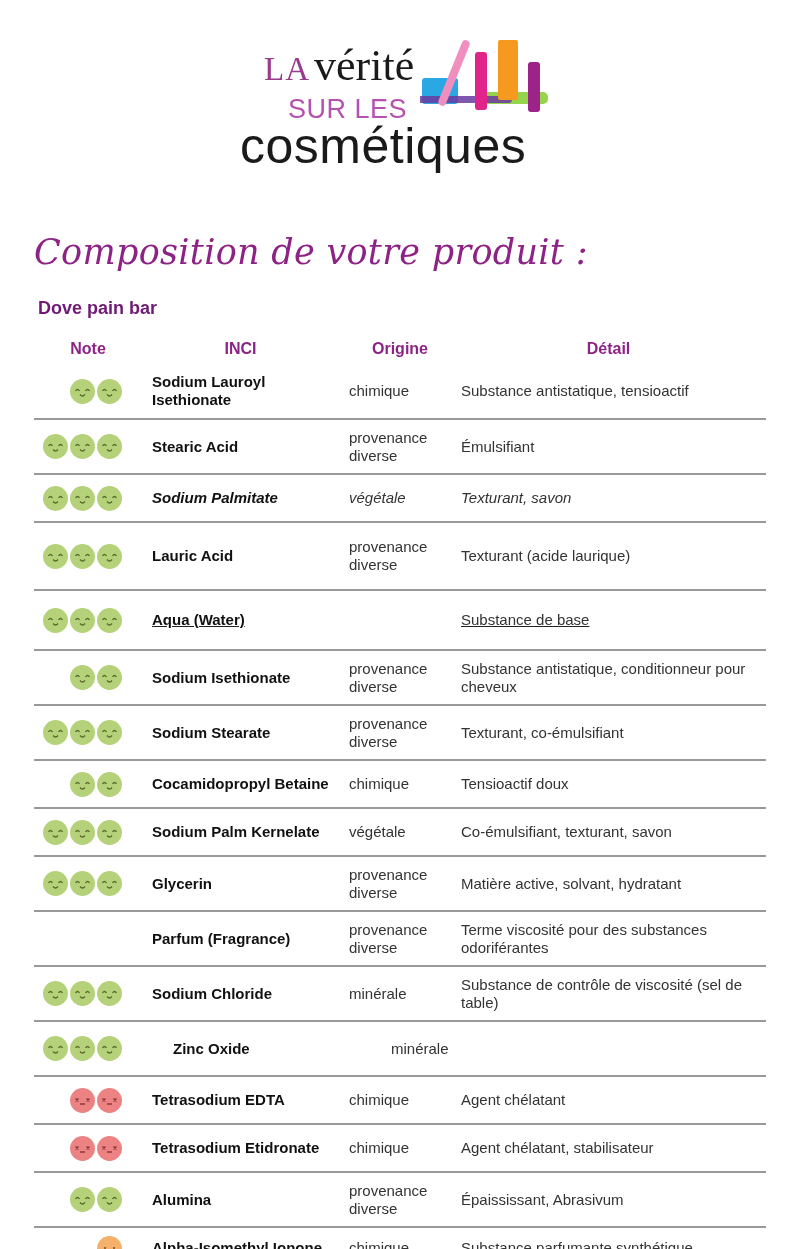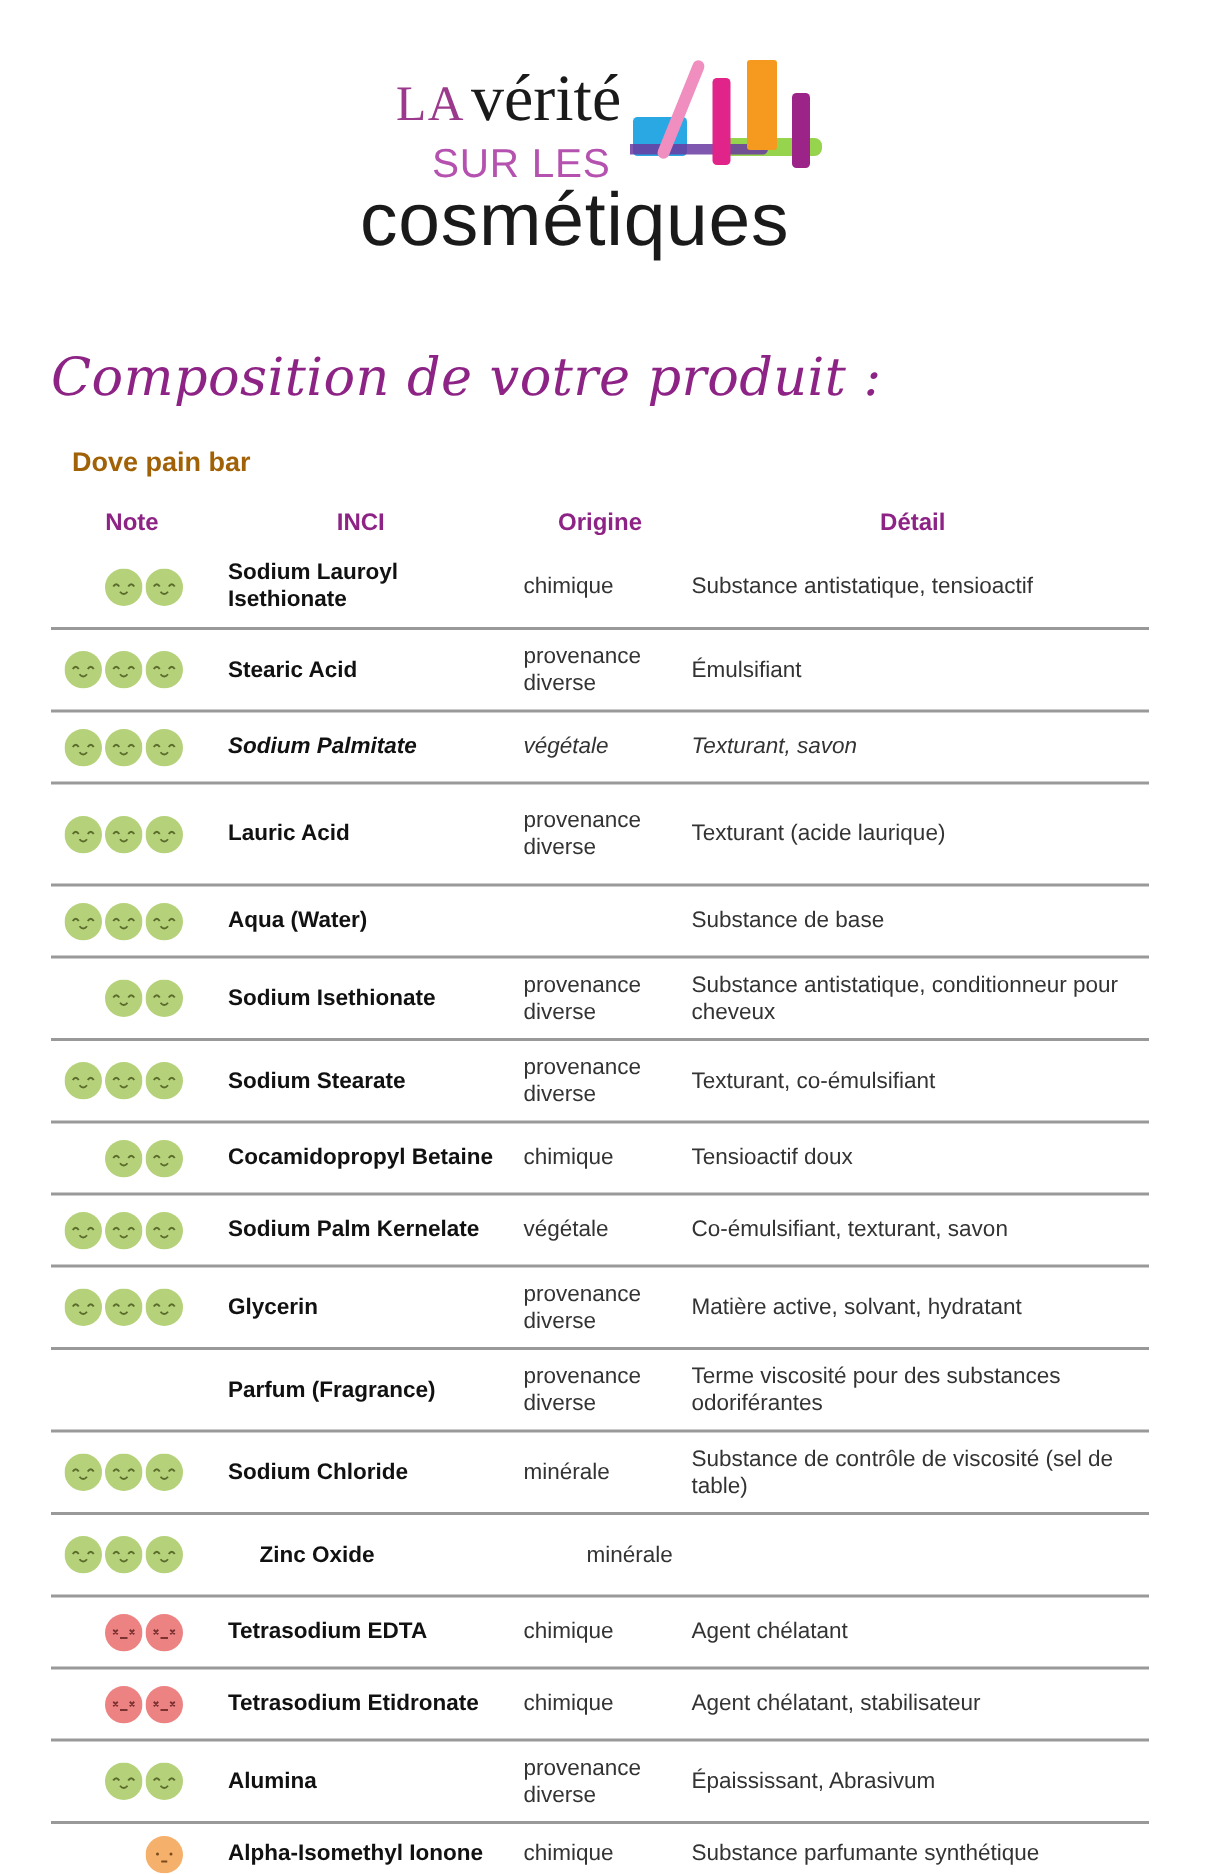--- a/index.html
+++ b/index.html
@@ -10,21 +10,21 @@
     .logo { position: absolute; left: 240px; top: 30px; width: 330px; height: 150px; }
     .logo .line1 { position: absolute; left: 24px; top: 14px; font-size: 40px; line-height: 44px; white-space: nowrap; font-family: Liberation Serif, serif; }
     .logo .la { color: #9b3a8d; font-size: 33px; letter-spacing: 1px; font-weight: 300; }
     .logo .verite { color: #1a1a1a; font-size: 44px; font-weight: 300; margin-left: 4px; }
     .logo .line2 { position: absolute; left: 16px; top: 62px; color: #b552b0; font-size: 27px; line-height: 34px; letter-spacing: 0.5px; margin-left: 32px; }
     .logo .line3 { position: absolute; left: 0px; top: 88px; color: #1a1a1a; font-size: 50px; line-height: 56px; font-weight: 300; letter-spacing: 0.5px; }
     .logo-art { position: absolute; left: 180px; top: 0px; width: 140px; height: 90px; }
 
     
     .page-title { position: absolute; left: 34px; top: 228px; font-family: "DejaVu Serif", serif; font-style: italic; color: #8e2386; font-size: 35px; line-height: 48px; letter-spacing: 0.3px; }
-    .product-name { position: absolute; left: 48px; top: 298px; font-size: 18px; font-weight: bold; color: #a16207; }
+    .product-name { position: absolute; left: 38px; top: 298px; font-size: 18px; font-weight: bold; color: #701a75; }
 
     
     .table { position: absolute; left: 34px; top: 334px; width: 732px; }
     .thead { display: flex; height: 30px; align-items: center; }
     .th { color: #8e2386; font-weight: bold; font-size: 16px; text-align: center; }
     .col-note { width: 108px; flex: none; }
     .col-inci { width: 197px; flex: none; padding-left: 10px; }
     .col-orig { width: 112px; flex: none; padding-left: 10px; }
     .col-det  { flex: 1; padding-left: 10px; }
     .th.col-inci { padding-left: 0; }
@@ -188,21 +188,21 @@
               <path d="M5.5 12 q2-3 4 0" stroke="#5a6b2c" stroke-width="1.3" fill="none"></path>
               <path d="M15.5 12 q2-3 4 0" stroke="#5a6b2c" stroke-width="1.3" fill="none"></path>
               <path d="M10 15.5 q2.5 3 5 0" stroke="#5a6b2c" stroke-width="1.3" fill="none"></path>
             </svg>
           </span>
         </div>
     <div class="cell col-inci inci">Lauric Acid</div>
     <div class="cell col-orig orig">provenance diverse</div>
     <div class="cell col-det det">Texturant (acide laurique)</div>
   </div>
-      <div class="row" style="height: 48px;">
+      <div class="row" style="height: 60px; text-decoration: underline;">
     <div class="cell col-note note">
           <span class="face">
             <svg viewBox="0 0 25 25">
               <circle cx="12.5" cy="12.5" r="12.5" fill="#b5d27a"></circle>
               <path d="M5.5 12 q2-3 4 0" stroke="#5a6b2c" stroke-width="1.3" fill="none"></path>
               <path d="M15.5 12 q2-3 4 0" stroke="#5a6b2c" stroke-width="1.3" fill="none"></path>
               <path d="M10 15.5 q2.5 3 5 0" stroke="#5a6b2c" stroke-width="1.3" fill="none"></path>
             </svg>
           </span>
           <span class="face">

